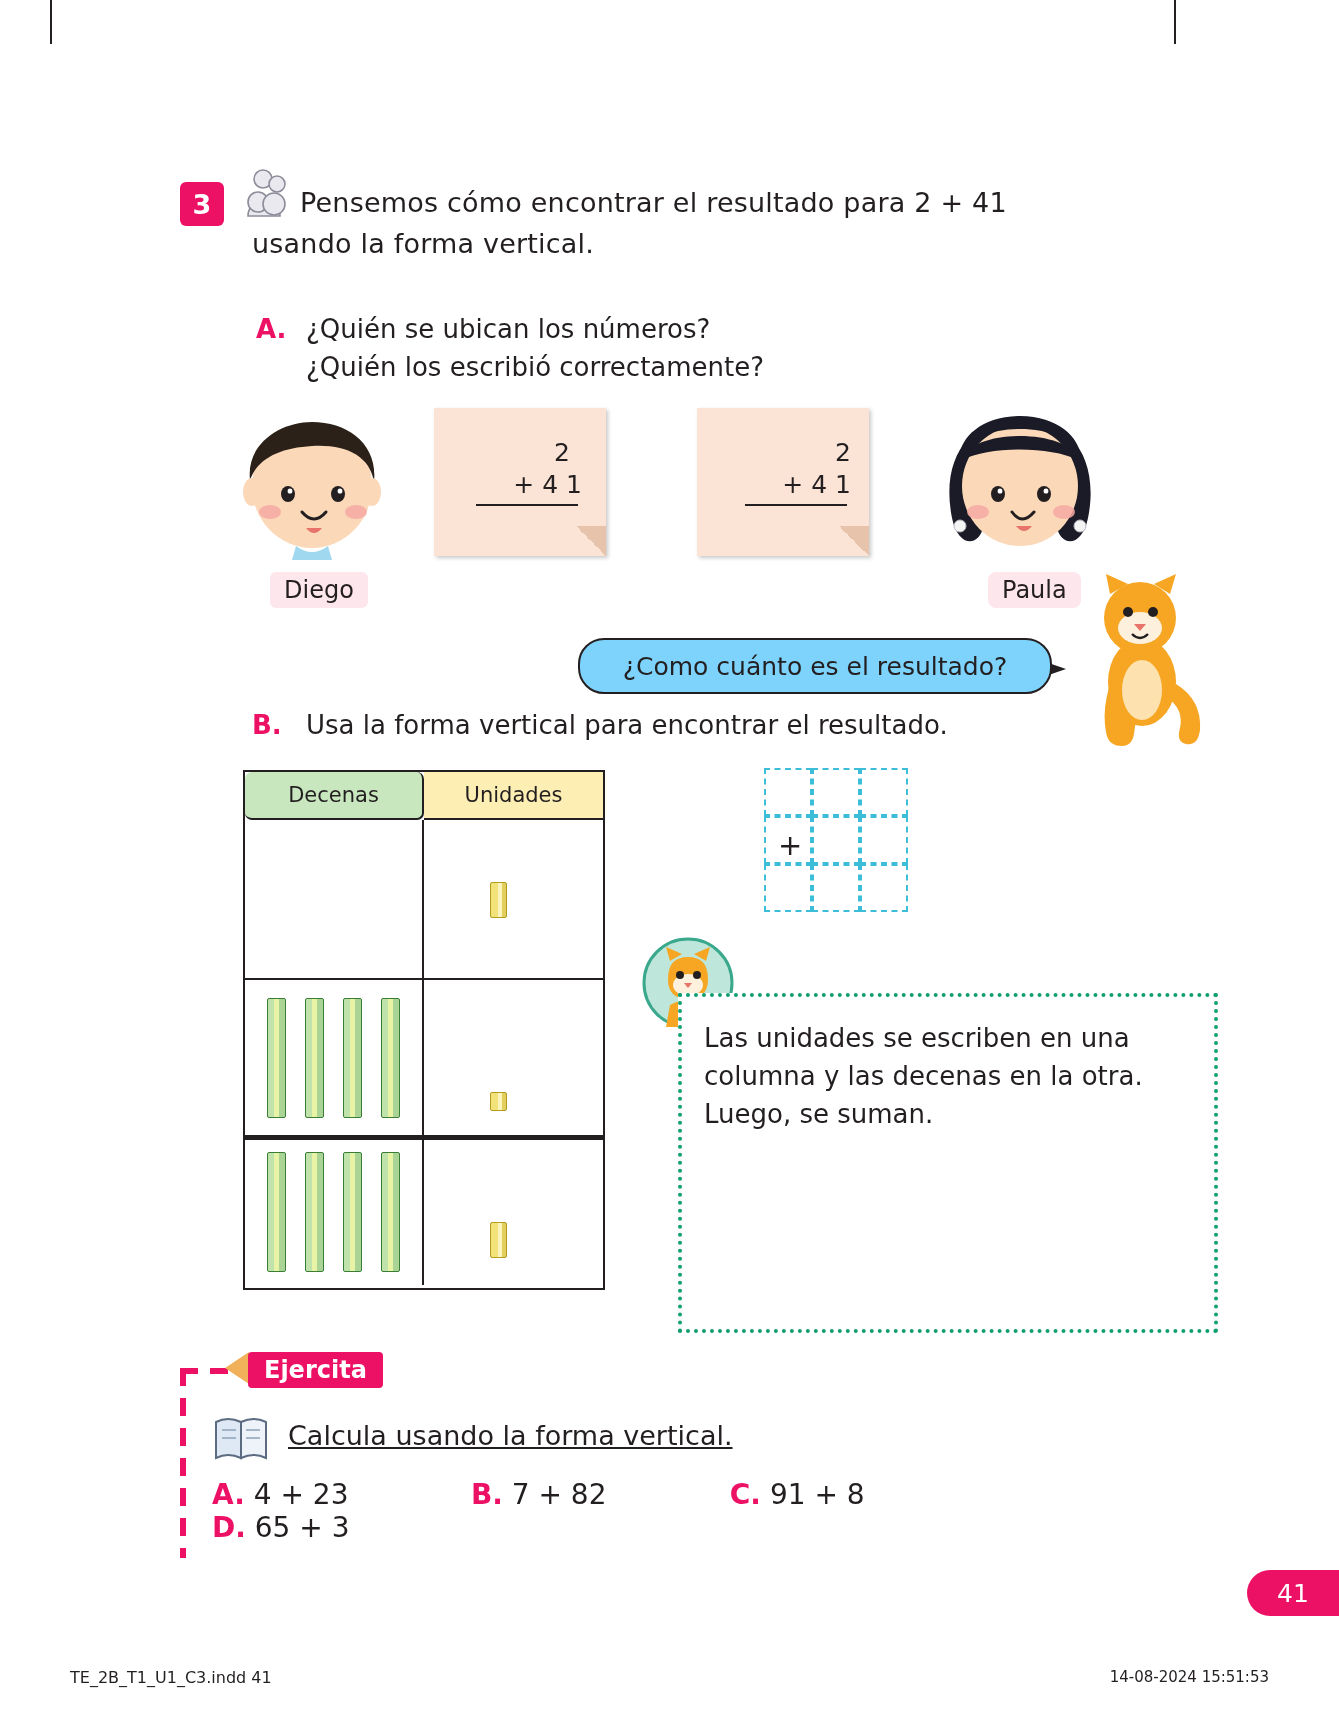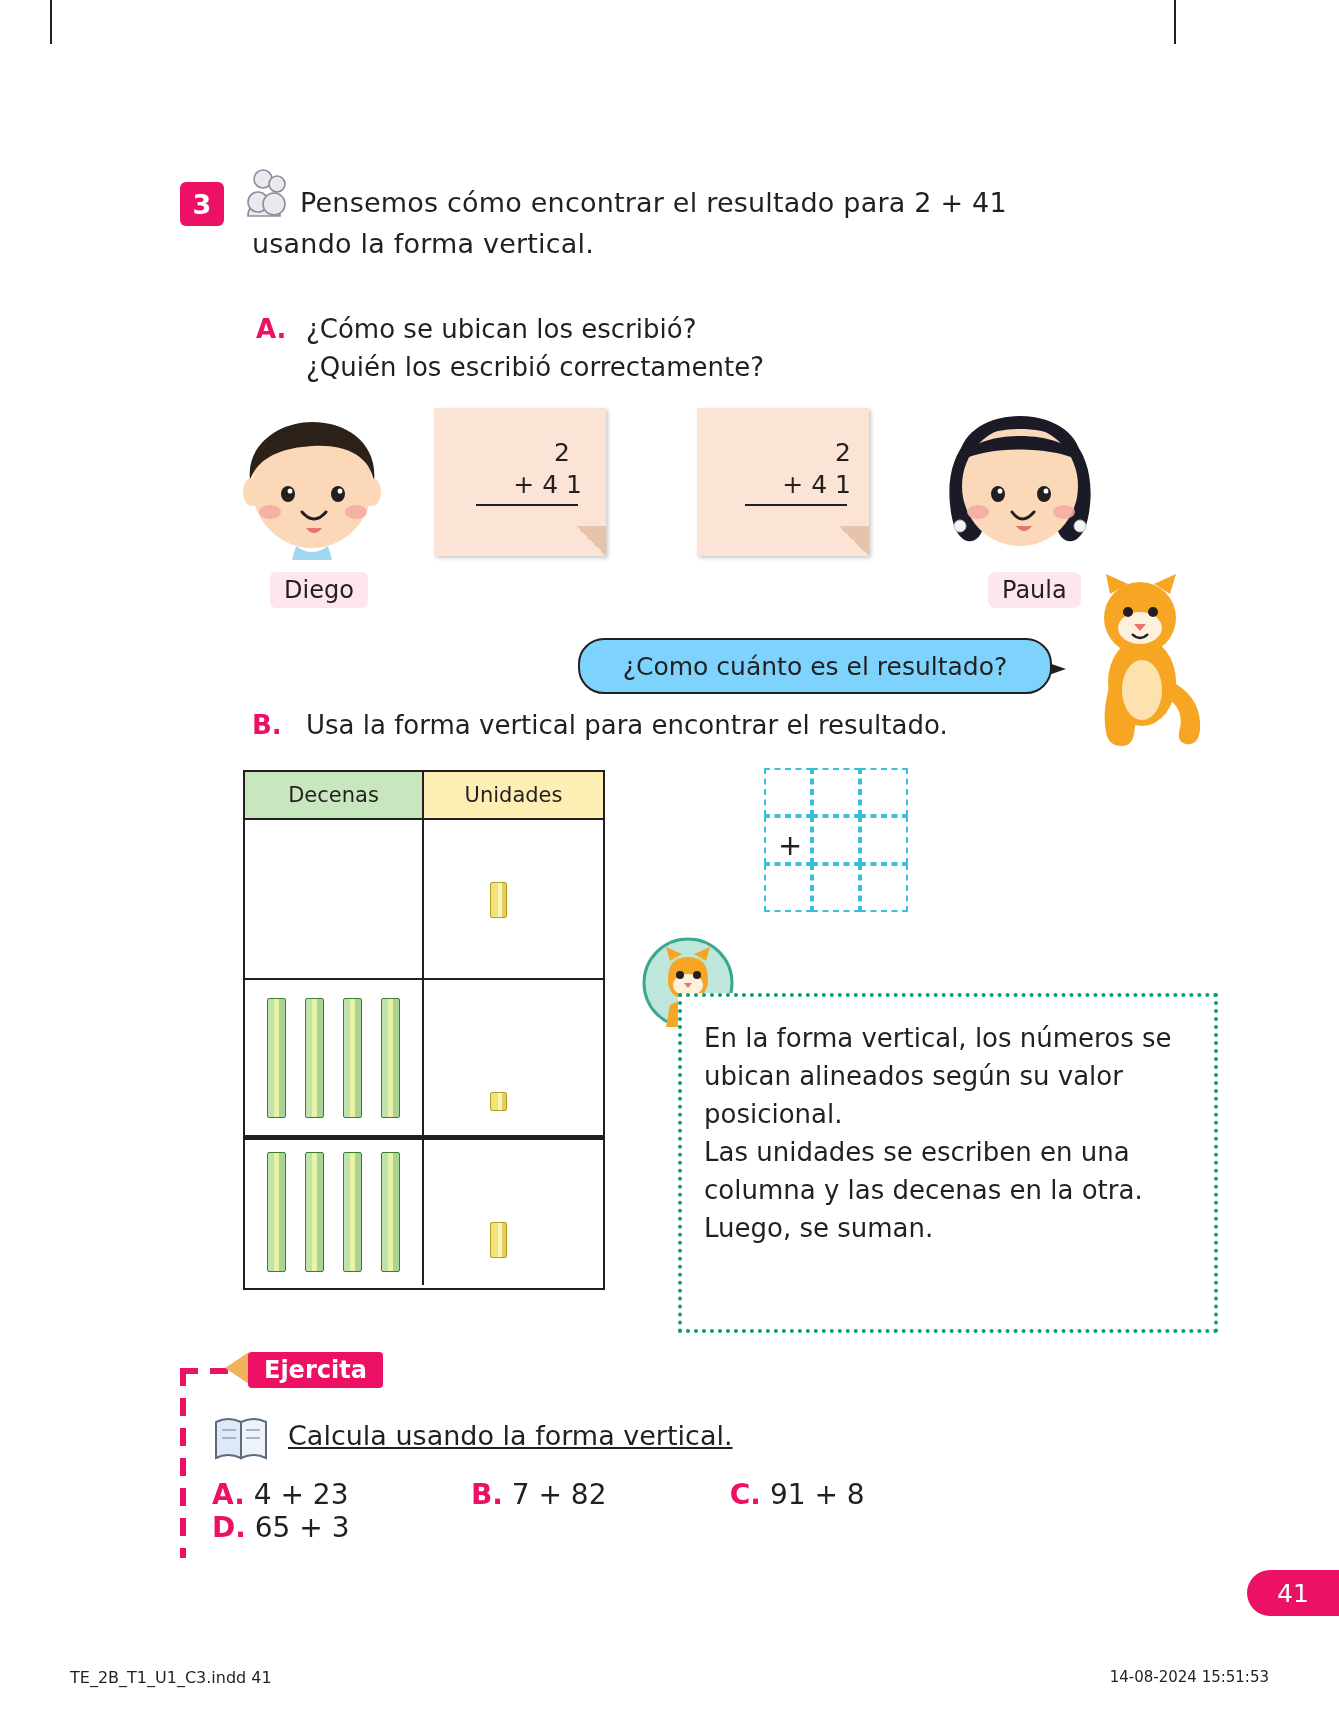--- a/index.html
+++ b/index.html
@@ -77,21 +77,21 @@
 
   
   #pv-table{
     position:absolute;left:243px;top:770px;width:362px;height:520px;
     border:2px solid #231f20;box-sizing:border-box;
   }
   #pv-table .hdr{display:flex;height:48px;}
   #pv-table .hdr div{
     display:flex;align-items:center;justify-content:center;font-size:21px;box-sizing:border-box;
   }
-  .hd-dec{width:50%;background:#c9e7bf;border-right:2px solid #231f20;border-bottom:2px solid #231f20;}
+  .hd-dec{width:50%;background:#c9e7bf;border-right:2px solid #231f20;border-bottom:2px solid #231f20;border-radius:7px;}
   .hd-uni{width:50%;background:#fdefb4;border-bottom:2px solid #231f20;}
   .pv-row{display:flex;box-sizing:border-box;position:relative;}
   .pv-row .cl{width:50%;border-right:2px solid #231f20;box-sizing:border-box;position:relative;}
   .pv-row .cr{width:50%;box-sizing:border-box;position:relative;}
   #row1{height:160px;border-bottom:2px solid #231f20;}
   #row2{height:160px;border-bottom:5px solid #231f20;}
   #row3{height:145px;}
 
   .rod{
     position:absolute;width:17px;height:118px;
@@ -159,21 +159,21 @@
   <circle cx="39" cy="16" r="8" fill="#e9e9ef" stroke="#8d8d9a" stroke-width="1.6"></circle>
   <path d="M10 48 a16 16 0 0 1 32 0 z" fill="#e9e9ef" stroke="#8d8d9a" stroke-width="1.6"></path>
   <circle cx="20" cy="34" r="10" fill="#e9e9ef" stroke="#8d8d9a" stroke-width="1.6"></circle>
   <circle cx="36" cy="36" r="11" fill="#e9e9ef" stroke="#8d8d9a" stroke-width="1.6"></circle>
 </svg>
 
 <div id="task-text">Pensemos cómo encontrar el resultado para 2 + 41 usando la forma vertical.</div>
 
 <div id="qa">
   <span class="ql qletter">A.</span>
-  <span class="qt">¿Cómo se ubican los escribió?</span>
+  <span class="qt">¿Quién se ubican los números?</span>
   <span class="qt">¿Quién los escribió correctamente?</span>
 </div>
 
 <svg class="face" style="left:228px;top:400px;width:168px;height:160px;" viewBox="0 0 168 160">
   <ellipse cx="84" cy="86" rx="60" ry="62" fill="#fbd8b8"></ellipse>
   <path d="M24 76 C24 26 144 26 144 76 C144 54 120 38 84 38 C48 38 24 54 24 76 Z" fill="#2b2118"></path>
   <path d="M22 80 C18 44 52 22 84 22 C120 22 150 44 146 82 C142 56 118 44 84 46 C52 48 30 58 22 80 Z" fill="#2b2118"></path>
   <ellipse cx="24" cy="92" rx="9" ry="14" fill="#fbd8b8"></ellipse>
   <ellipse cx="144" cy="92" rx="9" ry="14" fill="#fbd8b8"></ellipse>
   <ellipse cx="60" cy="94" rx="7" ry="8" fill="#231f20"></ellipse>
@@ -302,21 +302,20 @@
   <path d="M30 26 l-4 -14 l16 7 z" fill="#f6a623"></path>
   <path d="M66 26 l4 -14 l-16 7 z" fill="#f6a623"></path>
   <ellipse cx="48" cy="50" rx="15" ry="11" fill="#fdf0dc"></ellipse>
   <circle cx="40" cy="40" r="4" fill="#231f20"></circle>
   <circle cx="57" cy="40" r="4" fill="#231f20"></circle>
   <path d="M44 48 h8 l-4 5 z" fill="#e8736b"></path>
   <path d="M30 70 q18 -10 36 0 l4 22 h-44 z" fill="#f6a623"></path>
 </svg>
 
 <div id="info-box">
-  <div>En la forma vertical, los números se ubican alineados según su valor posicional.</div>
   <div>Las unidades se escriben en una columna y las decenas en la otra.</div>
   <div>Luego, se suman.</div>
 </div>
 
 <div id="ej-dash"></div>
 <div id="ej-dash-top"></div>
 <div id="ej-pencil"></div>
 <div id="ej-tag">Ejercita</div>
 
 <svg id="ej-book" viewBox="0 0 58 54">

